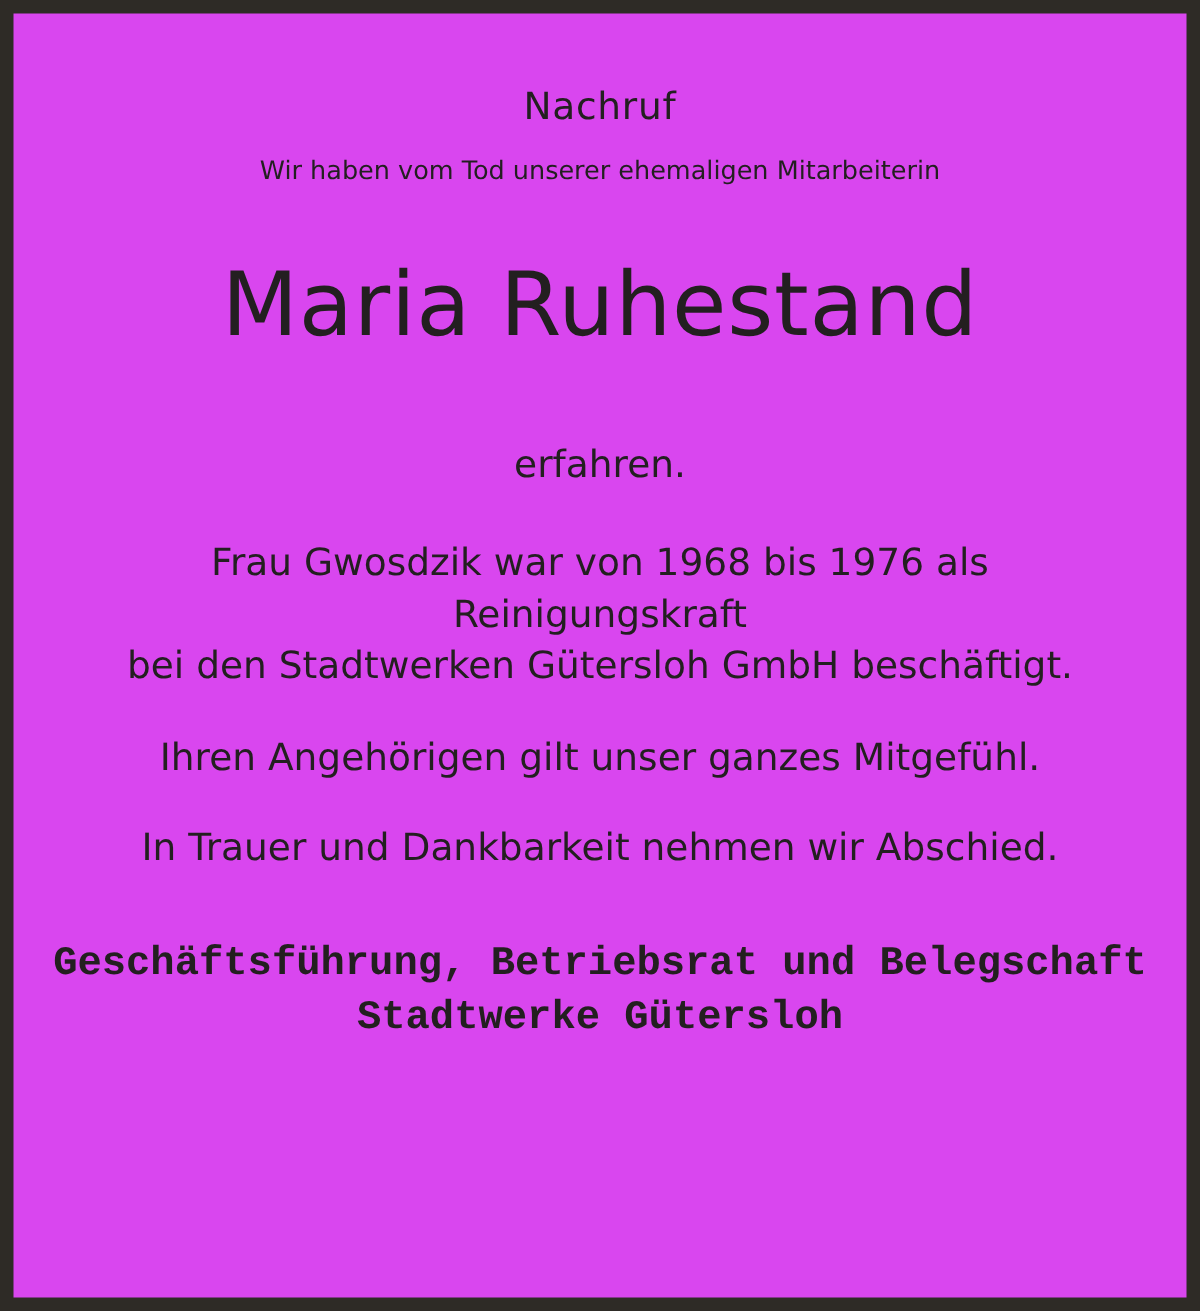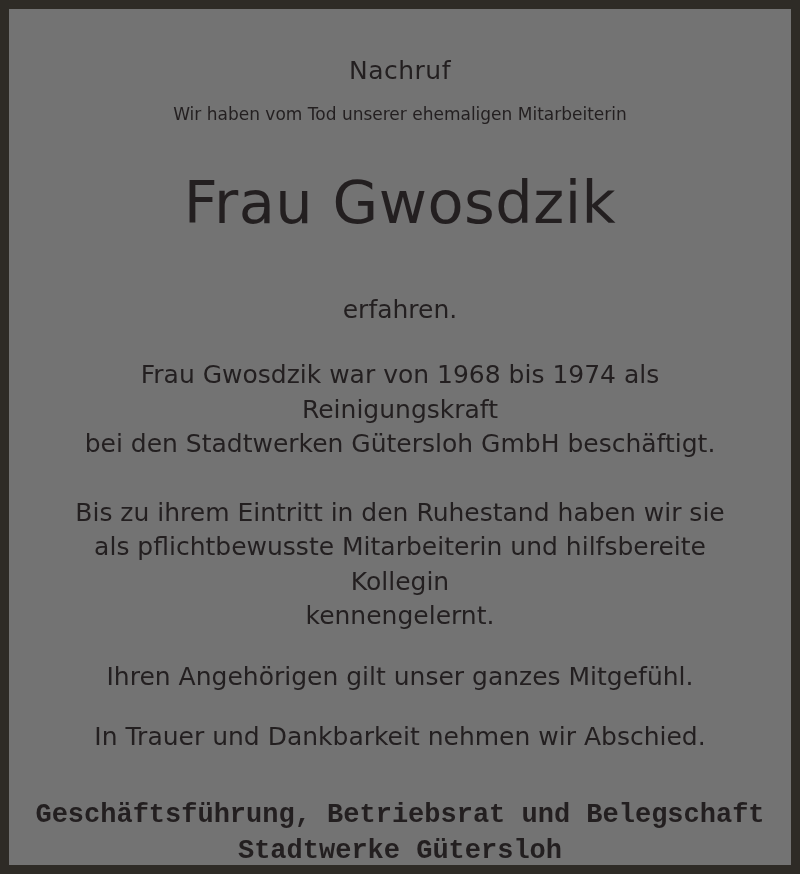--- a/index.html
+++ b/index.html
@@ -11,21 +11,21 @@
     width: 800px;
     height: 874px;
     font-family: "DejaVu Sans", sans-serif;
     color: #231f20;
   }
   .obituary-card {
     box-sizing: border-box;
     width: 800px;
     height: 874px;
     border: 9px solid #2e2b26;
-    background: #737373;
+    background: #d946ef;
     padding: 38px 44px 30px 44px;
     display: flex;
     flex-direction: column;
     align-items: center;
     text-align: center;
   }
   .kicker {
     font-size: 25px;
     line-height: 1.25;
     color: #231f20;
@@ -80,34 +80,29 @@
 </style>
 </head>
 <body>
 
 <div class="obituary-card">
 
   <div class="kicker">Nachruf</div>
 
   <div class="lead">Wir haben vom Tod unserer ehemaligen Mitarbeiterin</div>
 
-  <div class="deceased-name">Frau Gwosdzik</div>
+  <div class="deceased-name">Maria Ruhestand</div>
 
   <div class="learned">erfahren.</div>
 
   <div class="para">
-    <span class="line">Frau Gwosdzik war von 1968 bis 1974 als Reinigungskraft</span>
+    <span class="line">Frau Gwosdzik war von 1968 bis 1976 als Reinigungskraft</span>
     <span class="line">bei den Stadtwerken Gütersloh GmbH beschäftigt.</span>
   </div>
 
-  <div class="para">
-    <span class="line">Bis zu ihrem Eintritt in den Ruhestand haben wir sie</span>
-    <span class="line">als pflichtbewusste Mitarbeiterin und hilfsbereite Kollegin</span>
-    <span class="line">kennengelernt.</span>
-  </div>
 
   <div class="para tight">
     <span class="line">Ihren Angehörigen gilt unser ganzes Mitgefühl.</span>
   </div>
 
   <div class="para tight">
     <span class="line">In Trauer und Dankbarkeit nehmen wir Abschied.</span>
   </div>
 
   <div class="signature">

